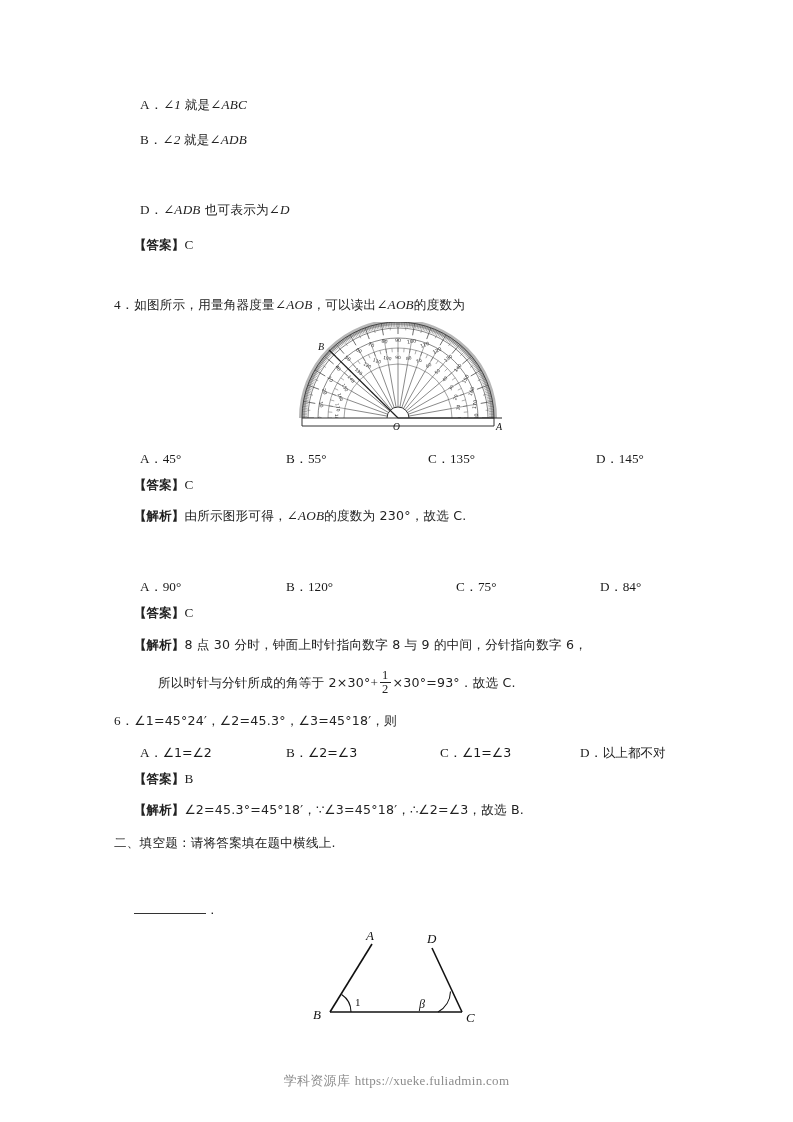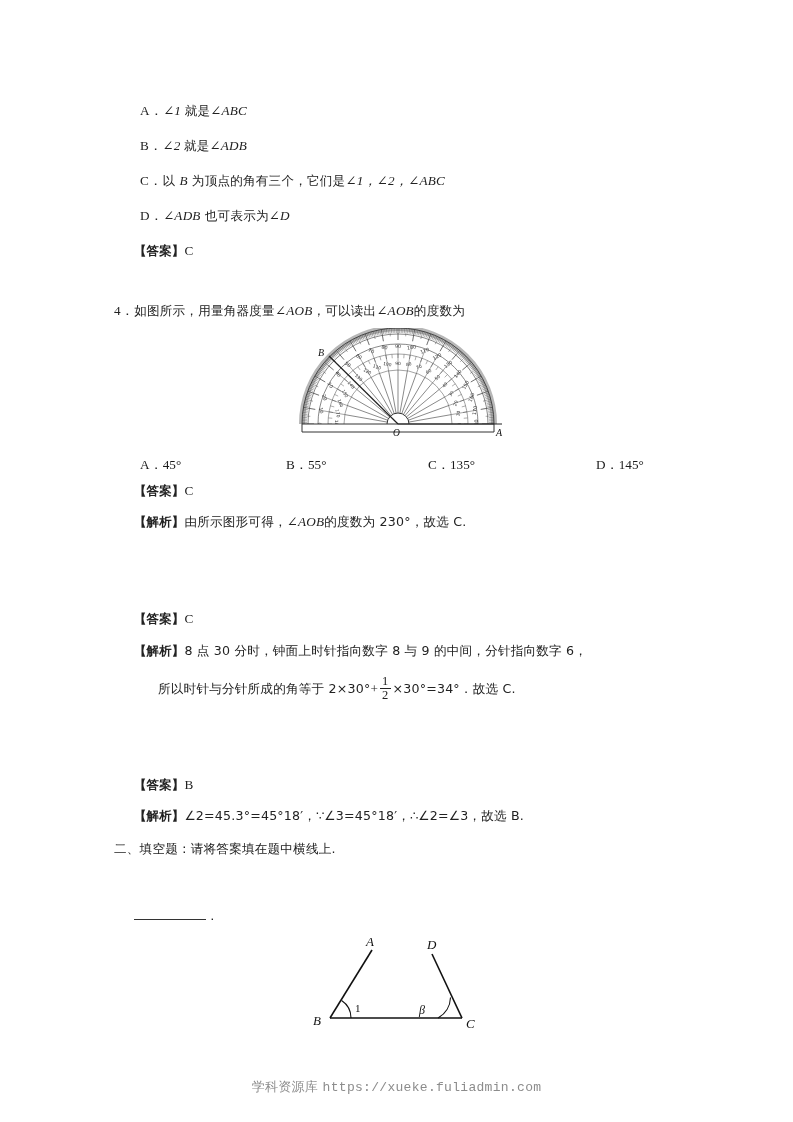--- a/index.html
+++ b/index.html
@@ -12,21 +12,20 @@
     height: 1122px;
     position: relative;
     font-family: "Liberation Serif", "DejaVu Serif", serif;
     color: #1a1a1a;
     overflow: hidden;
   }
   .page {
     position: absolute;
     inset: 0;
     padding: 0;
-    margin-top: 6px;
   }
   
   .line {
     position: absolute;
     font-size: 13.2px;
     line-height: 1.1;
     white-space: nowrap;
     letter-spacing: 0.2px;
     color: #222;
   }
@@ -84,38 +83,35 @@
   
   .footer {
     position: absolute;
     left: 0; right: 0;
     text-align: center;
     color: #8c8c8c;
     font-family: "DejaVu Sans", "Liberation Sans", sans-serif;
     font-size: 13px;
     letter-spacing: 0.3px;
   }
-  .footer .site { font-family: Liberation Mono, monospace; }
+  .footer .site { font-family: Liberation Serif, serif; }
 </style>
 </head>
 <body>
 
 <div class="page">
 
   <div class="line" style="left:140px; top:98px;">
     <span>A．</span><span class="ital">∠1 </span><span class="cjk">就是</span><span class="ital">∠ABC</span>
   </div>
 
   <div class="line" style="left:140px; top:133px;">
     <span>B．</span><span class="ital">∠2 </span><span class="cjk">就是</span><span class="ital">∠ADB</span>
   </div>
 
-  <div class="line" style="left:140px; top:168px;">
-    <span>C．</span><span class="cjk">以 </span><span class="ital">B</span><span class="cjk"> 为顶点的角有三个，它们是</span><span class="ital">∠1，∠2，∠ABC</span>
-  </div>
 
   <div class="line" style="left:140px; top:203px;">
     <span>D．</span><span class="ital">∠ADB</span><span class="cjk"> 也可表示为</span><span class="ital">∠D</span>
   </div>
 
   <div class="line" style="left:134px; top:238px;">
     <span class="ansblk">【答案】</span><span>C</span>
   </div>
 
   <div class="line" style="left:114px; top:298px;">
@@ -466,34 +462,49 @@
 
   <div class="line" style="left:134px; top:478px;">
     <span class="ansblk">【答案】</span><span>C</span>
   </div>
 
   <div class="line" style="left:134px; top:509px;">
     <span class="ansblk">【解析】</span><span class="cjk">由所示图形可得，</span><span class="ital">∠AOB</span><span class="cjk">的度数为 230°，故选 C.</span>
   </div>
 
 
+  <div class="optrow" style="top:578px;">
+    <span style="left:140px;"><span>A．</span><span>90°</span></span>
+    <span style="left:286px;"><span>B．</span><span>120°</span></span>
+    <span style="left:456px;"><span>C．</span><span>75°</span></span>
+    <span style="left:600px;"><span>D．</span><span>84°</span></span>
+  </div>
 
   <div class="line" style="left:134px; top:606px;">
     <span class="ansblk">【答案】</span><span>C</span>
   </div>
 
   <div class="line" style="left:134px; top:638px;">
     <span class="ansblk">【解析】</span><span class="cjk">8 点 30 分时，钟面上时针指向数字 8 与 9 的中间，分针指向数字 6，</span>
   </div>
 
   <div class="line" style="left:158px; top:670px;">
-    <span class="cjk">所以时针与分针所成的角等于 2×30°</span><span>+</span><span class="frac"><span class="num">1</span><span class="den">2</span></span><span class="cjk">×30°=34°．故选 C.</span>
-  </div>
-
-
+    <span class="cjk">所以时针与分针所成的角等于 2×30°</span><span>+</span><span class="frac"><span class="num">1</span><span class="den">2</span></span><span class="cjk">×30°=93°．故选 C.</span>
+  </div>
+
+  <div class="line" style="left:114px; top:714px;">
+    <span>6．</span><span class="cjk">∠1=45°24′，∠2=45.3°，∠3=45°18′，则</span>
+  </div>
+
+  <div class="optrow" style="top:744px;">
+    <span style="left:140px;"><span>A．</span><span class="cjk">∠1=∠2</span></span>
+    <span style="left:286px;"><span>B．</span><span class="cjk">∠2=∠3</span></span>
+    <span style="left:440px;"><span>C．</span><span class="cjk">∠1=∠3</span></span>
+    <span style="left:580px;"><span>D．</span><span class="cjk">以上都不对</span></span>
+  </div>
 
   <div class="line" style="left:134px; top:772px;">
     <span class="ansblk">【答案】</span><span>B</span>
   </div>
 
   <div class="line" style="left:134px; top:803px;">
     <span class="ansblk">【解析】</span><span class="cjk">∠2=45.3°=45°18′，∵∠3=45°18′，∴∠2=∠3，故选 B.</span>
   </div>
 
   <div class="line" style="left:114px; top:836px;">

